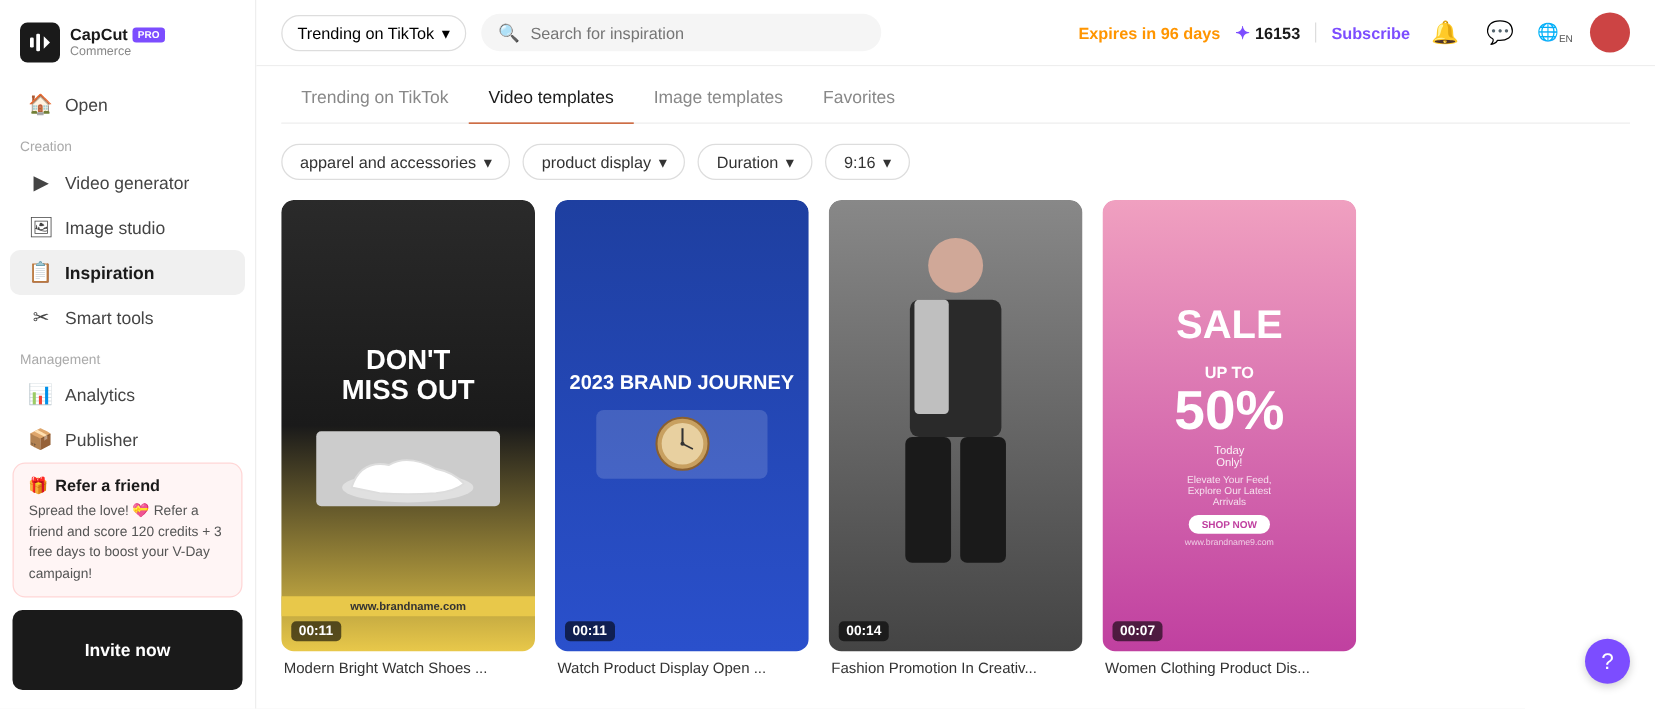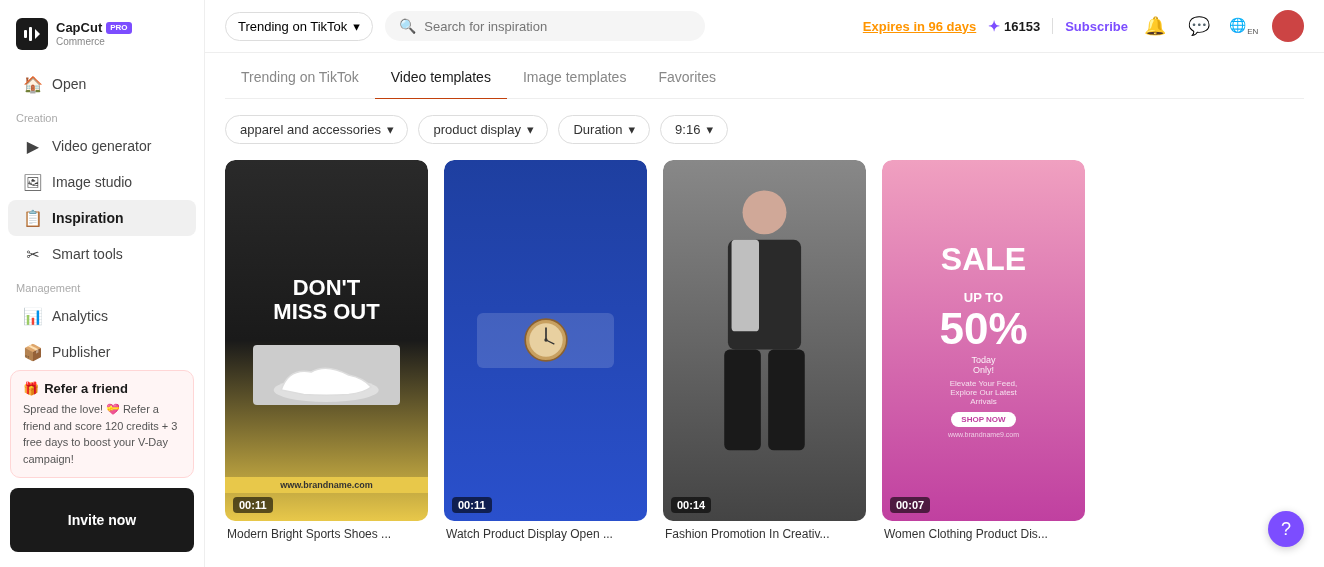--- a/index.html
+++ b/index.html
@@ -156,21 +156,21 @@
       font-size: 13px;
       color: #888;
       width: 100%;
     }
     .topbar-right {
       margin-left: auto;
       display: flex;
       align-items: center;
       gap: 12px;
     }
-    .expires-text { color: #ff9500; font-size: 13px; font-weight: 600; text-decoration: underline; }
+    .expires-text { color: #ff9500; font-size: 13px; font-weight: 600; }
     .credits {
       display: flex;
       align-items: center;
       gap: 4px;
       font-size: 13px;
       font-weight: 600;
       color: #1a1a1a;
       border-right: 1px solid #ddd;
       padding-right: 12px;
     }
@@ -461,26 +461,27 @@
             <div style="margin-top:20px;width:80%;background:#ccc;height:60px;border-radius:4px;overflow:hidden;">
               <svg viewBox="0 0 80 40" width="100%" height="100%">
                 <ellipse cx="40" cy="30" rx="35" ry="8" fill="#e0e0e0"></ellipse>
                 <path d="M10 30 Q15 15 30 18 Q40 12 55 20 Q65 22 70 28 Q65 32 55 33 Q40 34 25 33 Z" fill="white" stroke="#ddd" stroke-width="1"></path>
               </svg>
             </div>
             <div style="position:absolute;bottom:28px;left:0;right:0;background:#e8c84a;padding:3px 8px;font-size:9px;color:#333;font-weight:600;text-align:center;">www.brandname.com</div>
           </div>
           <div class="video-duration">00:11</div>
         </div>
-        <div class="video-title">Modern Bright Sports Shoes ...</div>
+        <div class="video-title">Modern Bright Watch Shoes ...</div>
       </div>
 
       <div class="video-card">
         <div class="video-thumb thumb-2">
           <div class="thumb-content">
+            <div style="color:white;font-weight:900;font-size:16px;text-align:center;margin-bottom:12px;">2023 BRAND JOURNEY</div>
             <div style="width:75%;height:55px;background:rgba(255,255,255,0.15);border-radius:6px;display:flex;align-items:center;justify-content:center;">
               <svg viewBox="0 0 60 60" width="50" height="50">
                 <circle cx="30" cy="30" r="25" fill="#c8a060" stroke="#8a6030" stroke-width="2"></circle>
                 <circle cx="30" cy="30" r="20" fill="#e8d0a0"></circle>
                 <line x1="30" y1="15" x2="30" y2="30" stroke="#333" stroke-width="2"></line>
                 <line x1="30" y1="30" x2="40" y2="35" stroke="#333" stroke-width="1.5"></line>
                 <circle cx="30" cy="30" r="2" fill="#333"></circle>
               </svg>
             </div>
           </div>

